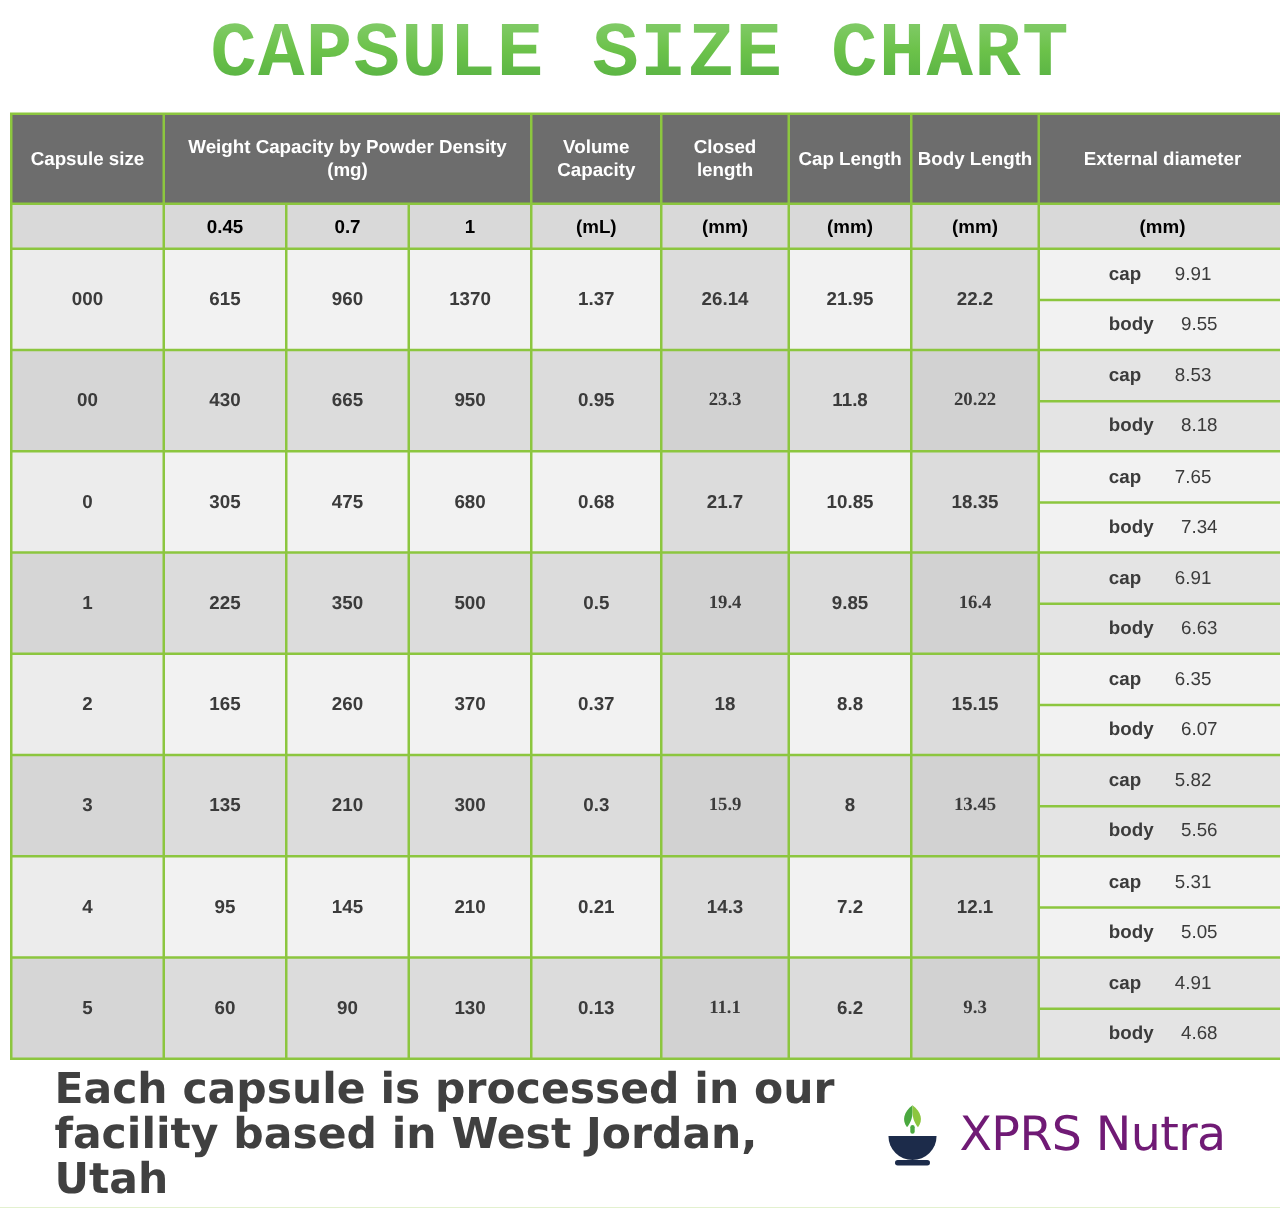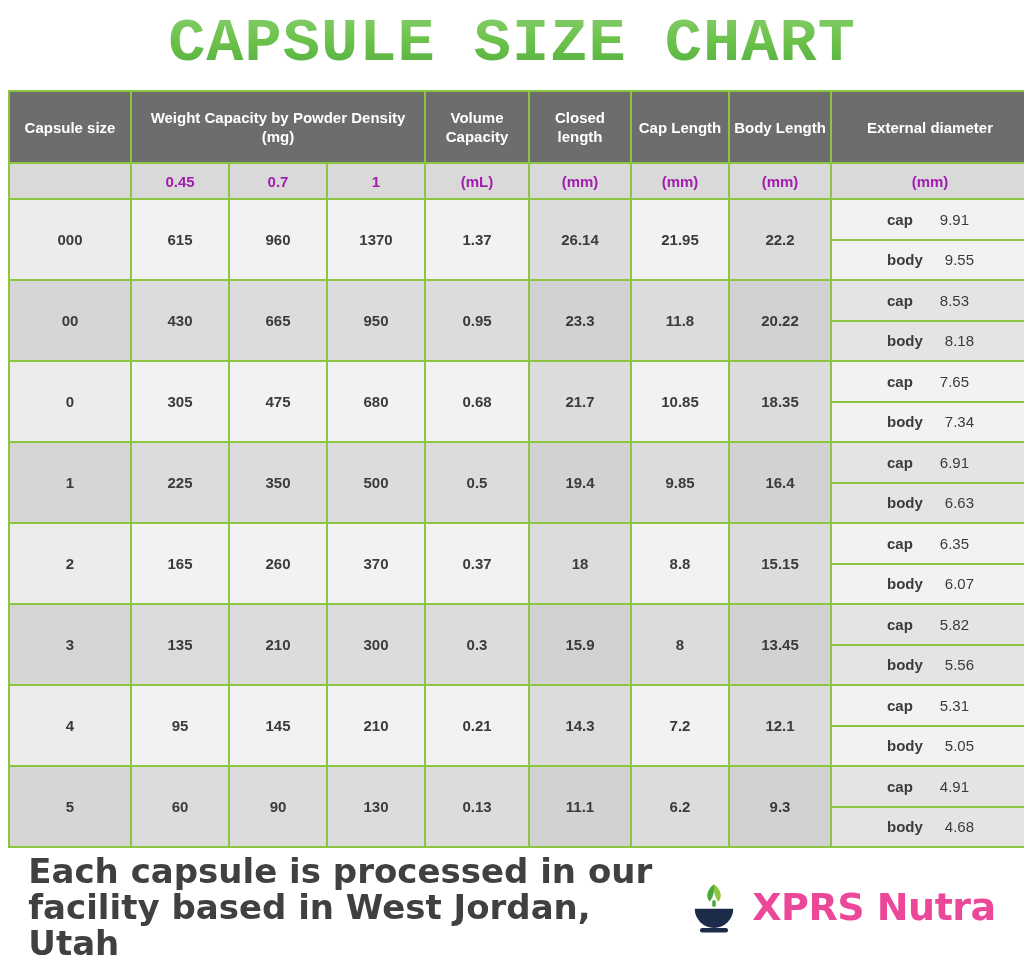--- a/index.html
+++ b/index.html
@@ -70,21 +70,21 @@
     background: #6d6d6d;
     color: #ffffff;
     font-size: 15px;
     height: 62px;
     line-height: 19px;
     padding: 4px 2px;
   }
   
   thead tr.hdr-units th {
     background: #d9d9d9;
-    color: #a21caf;
+    color: #000000;
     height: 34px;
     font-size: 15px;
   }
   thead tr.hdr-units th.blank {
     background: #d9d9d9;
   }
 
   tbody td {
     height: 79px;
     background: #f2f2f2;
@@ -98,20 +98,21 @@
   tbody tr.alt td.col-size {
     background: #d6d6d6;
   }
   tbody td.col-cap,
   tbody td.col-body {
     background: #dcdcdc;
   }
   tbody tr.alt td.col-cap,
   tbody tr.alt td.col-body {
     background: #d2d2d2;
+    font-family: Liberation Serif, serif;
   }
 
   
   td.ext {
     padding: 0 !important;
     background: transparent !important;
   }
   td.ext .ext-inner {
     display: flex;
     flex-direction: column;
@@ -176,23 +177,23 @@
     align-items: center;
     gap: 10px;
   }
   .brand-mark {
     width: 56px;
     height: 56px;
     flex: 0 0 auto;
   }
   .brand-name {
     font-family: "DejaVu Sans", sans-serif;
-    font-weight: bold;
+    font-weight: normal;
     font-size: 38px;
-    color: #ec4899;
+    color: #701a75;
     letter-spacing: -0.5px;
     white-space: nowrap;
   }
 </style>
 </head>
 <body>
 
 <div class="page">
 
   <div class="title-wrap">

